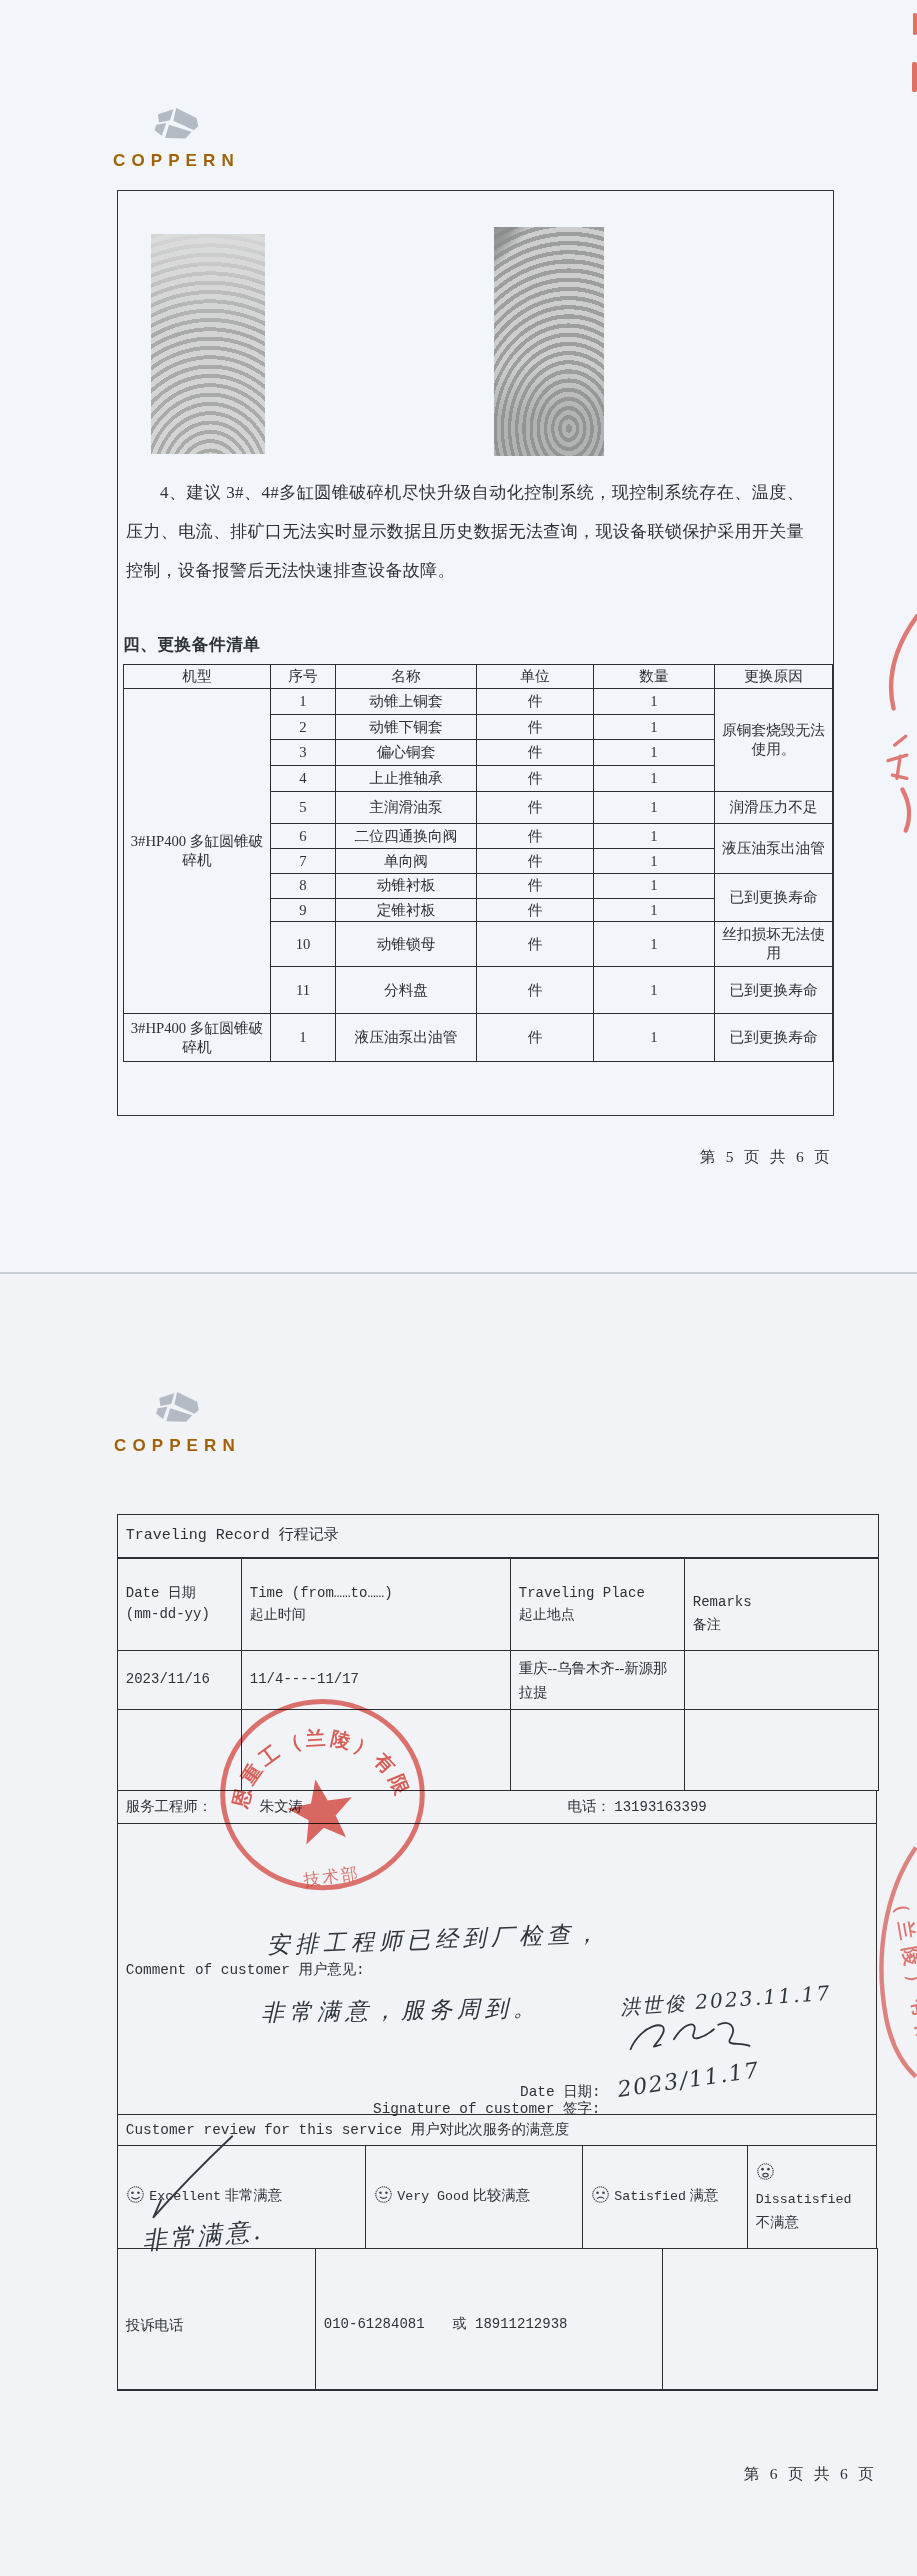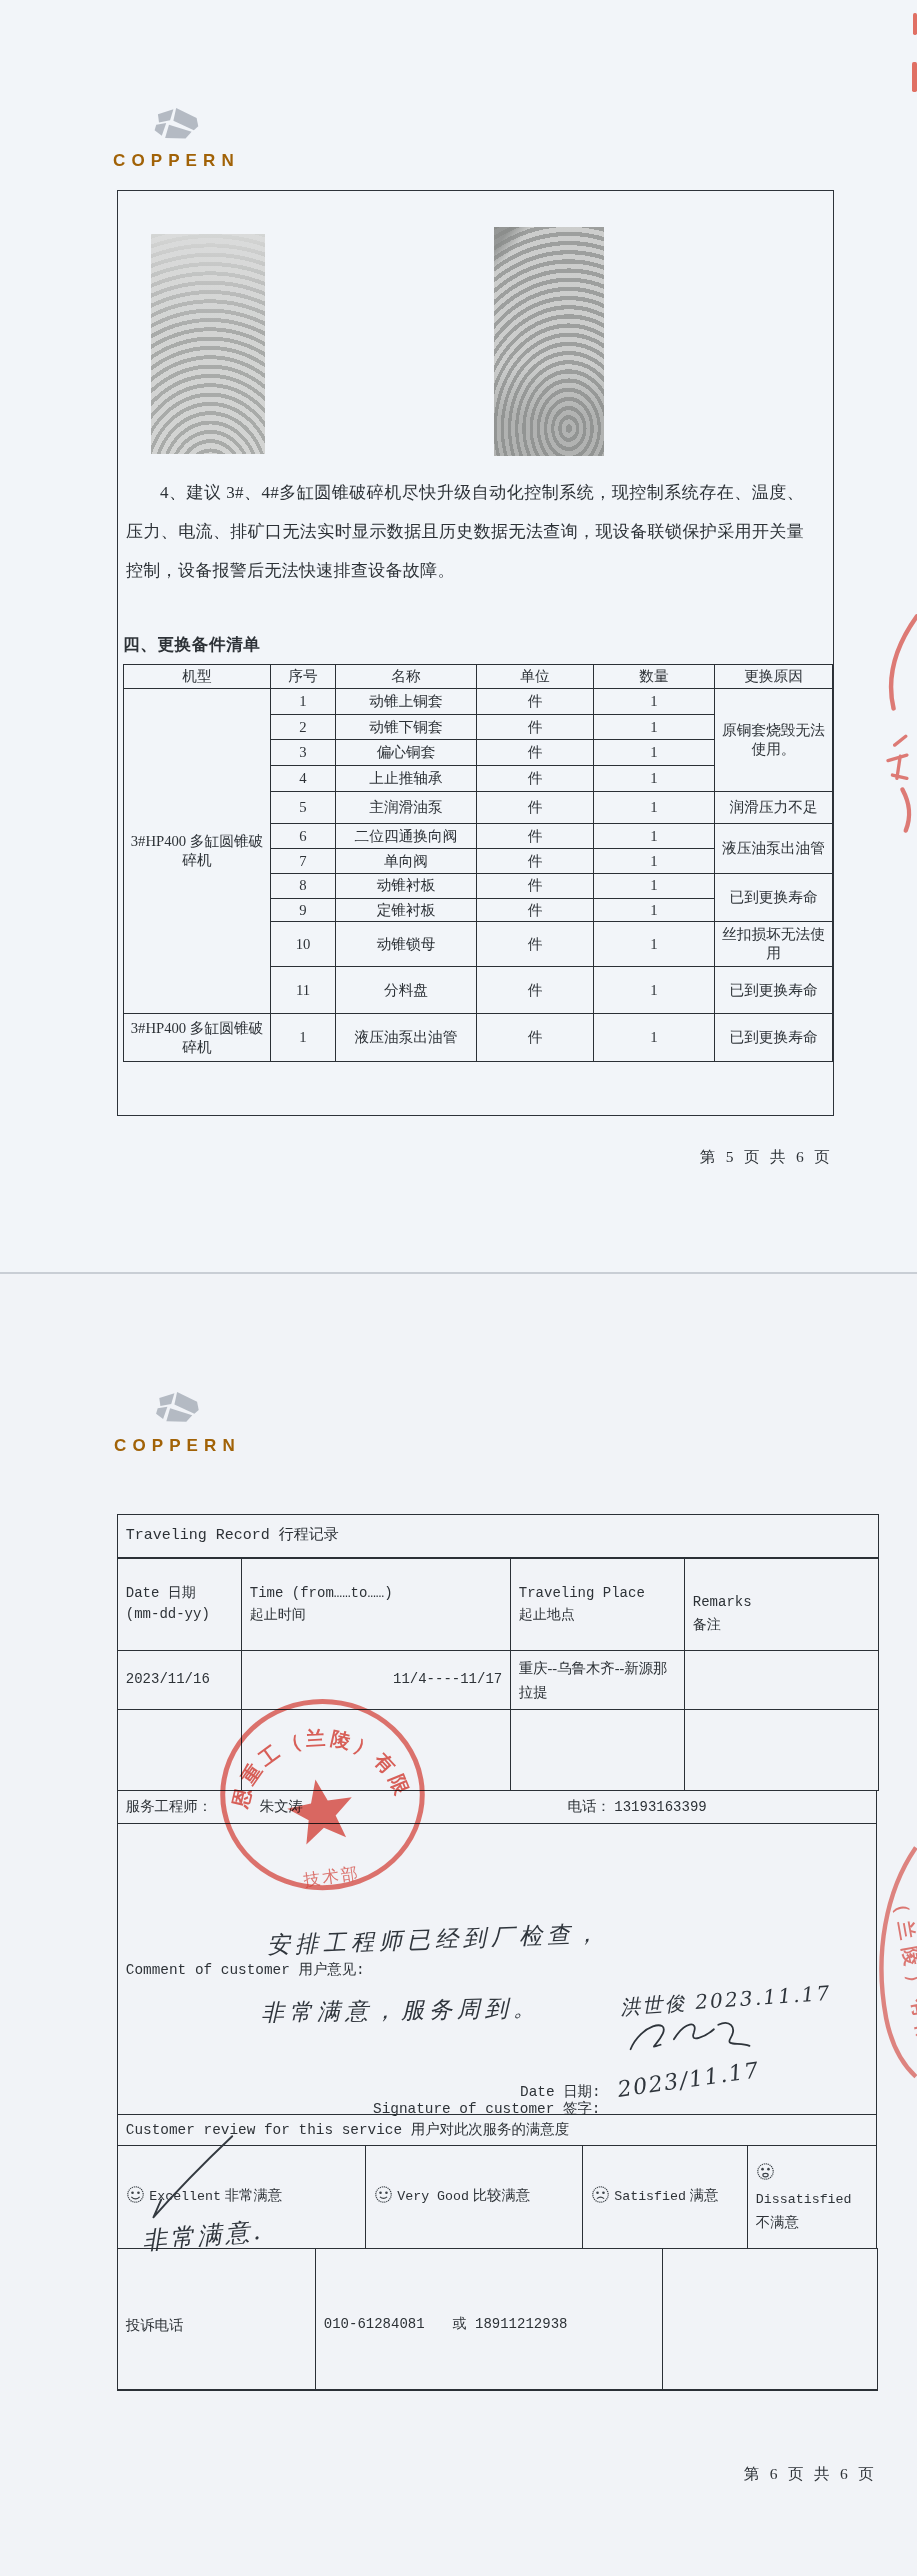--- a/index.html
+++ b/index.html
@@ -250,21 +250,21 @@
         <div class="mono">Traveling Place</div>
         <div>起止地点</div>
       </td>
       <td class="top" style="padding-top:21px;">
         <div class="mono">Remarks</div>
         <div>备注</div>
       </td>
     </tr>
     <tr style="height:59px">
       <td class="mono" style="font-size:14px;">2023/11/16</td>
-      <td class="mono" style="font-size:14px;text-align:right;">11/4----11/17</td>
+      <td class="mono" style="font-size:14px;">11/4----11/17</td>
       <td style="line-height:1.7;">重庆--乌鲁木齐--新源那拉提</td>
       <td></td>
     </tr>
     <tr style="height:81px">
       <td></td>
       <td></td>
       <td></td>
       <td></td>
     </tr>
   </tbody>

